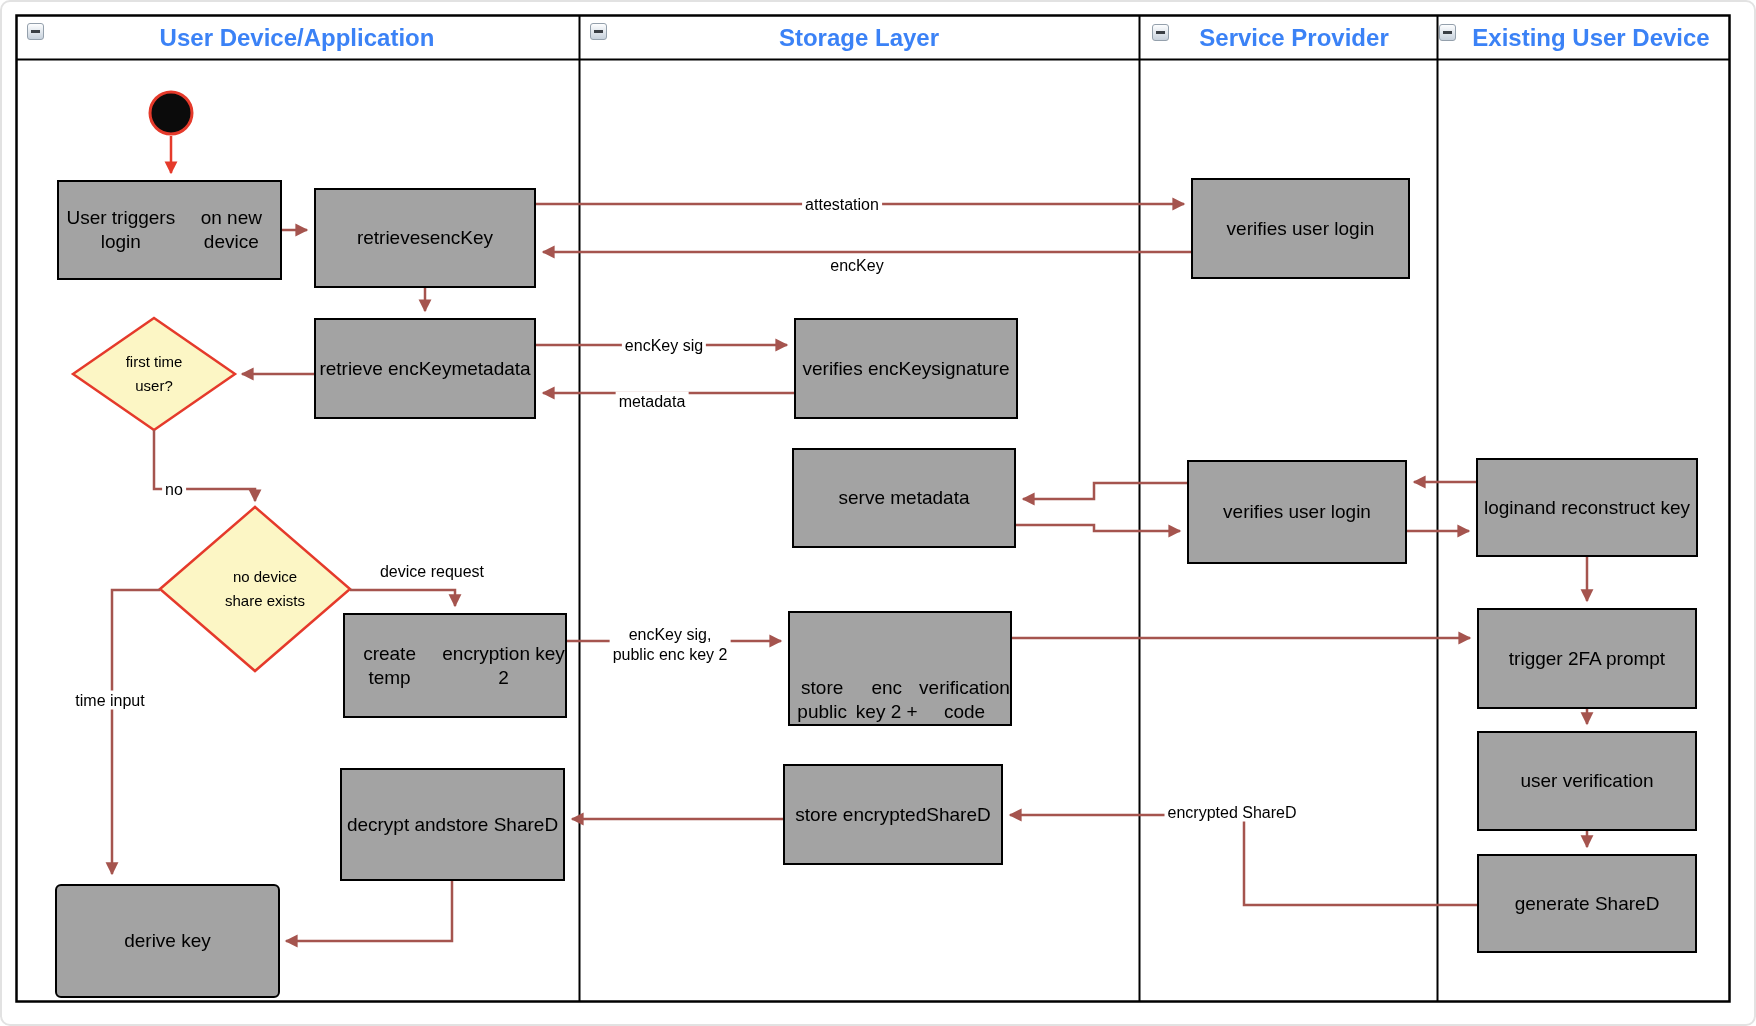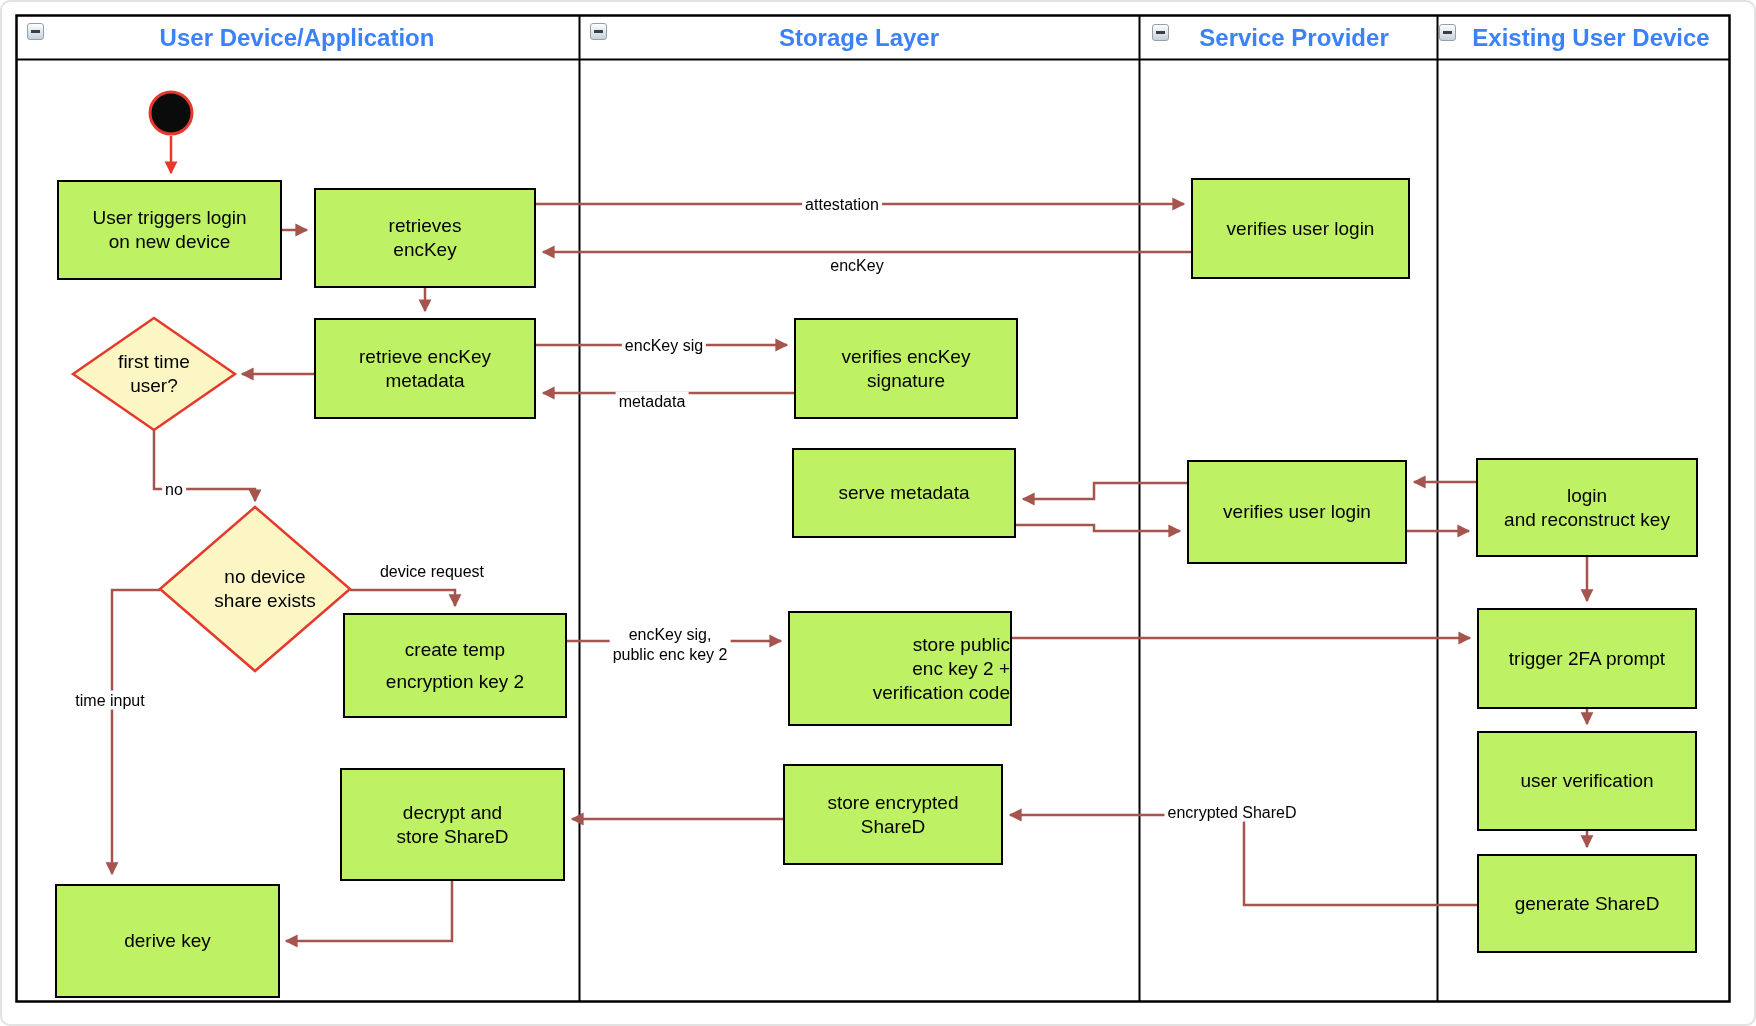--- a/index.html
+++ b/index.html
@@ -21,24 +21,24 @@
   .diamond{fill:var(--c-diamond-fill);stroke:var(--c-accent-red);stroke-width:2.5;}
   .startdot{fill:#0b0b0b;stroke:var(--c-accent-red);stroke-width:3;}
 
   .lane-title{position:absolute;transform:translate(-50%,-50%);font-size:24px;font-weight:bold;
               color:#3b82f6;white-space:nowrap;}
   .collapse{position:absolute;width:17px;height:17px;border:1px solid #94a0ac;border-radius:3px;
             background:linear-gradient(#fdfeff,#c7d1dc);display:flex;align-items:center;justify-content:center;
             box-sizing:border-box;cursor:pointer;}
   .collapse i{display:block;width:9px;height:2.5px;background:#3a3f45;}
 
-  .node{position:absolute;background:#bef264;border:2px solid var(--c-node-border);box-sizing:border-box;
-        display:flex;flex-direction:column;align-items:center;justify-content:center;
+  .node{position:absolute;background:#a3a3a3;border:2px solid var(--c-node-border);box-sizing:border-box;
+        display:flex;align-items:center;justify-content:center;
         font-size:19px;line-height:24px;color:#000;text-align:center;}
-  .dlabel{position:absolute;transform:translate(-50%,-50%);font-size:19px;line-height:24px;color:#000;
+  .dlabel{position:absolute;transform:translate(-50%,-50%);font-size:15px;line-height:24px;color:#000;
           text-align:center;white-space:nowrap;}
   .edge-label{position:absolute;transform:translate(-50%,-50%);background:#fff;color:#000;
               font-size:16px;line-height:19px;padding:0 3px;white-space:nowrap;text-align:center;}
   .edge-label.two{line-height:20px;}
 </style>
 </head>
 <body>
 
 <div class="stage">
 
@@ -126,29 +126,29 @@
     <span style="display:block">share exists</span>
   </div>
   <div class="node" style="left:341px;top:611px;width:224px;height:105px;gap:8px;">
     <span>create temp</span>
     <span>encryption key 2</span>
   </div>
   <div class="node" style="left:338px;top:766px;width:225px;height:113px;">
     <span>decrypt and</span>
     <span>store ShareD</span>
   </div>
-  <div class="node" style="left:53px;top:882px;width:225px;height:114px;">
+  <div class="node" style="left:53px;top:882px;width:225px;height:114px;border-radius:6px;">
     <span>derive key</span>
   </div>
 
   <div class="node" style="left:792px;top:316px;width:224px;height:101px;">
     <span>verifies encKey</span>
     <span>signature</span>
   </div>
-  <div class="node" style="left:790px;top:446px;width:224px;height:90px;">
+  <div class="node" style="left:790px;top:446px;width:224px;height:100px;">
     <span>serve metadata</span>
   </div>
   <div class="node" style="left:786px;top:609px;width:224px;height:115px;align-items:flex-end;">
     <span>store public</span>
     <span>enc key 2 +</span>
     <span>verification code</span>
   </div>
   <div class="node" style="left:781px;top:762px;width:220px;height:101px;">
     <span>store encrypted</span>
     <span>ShareD</span>

